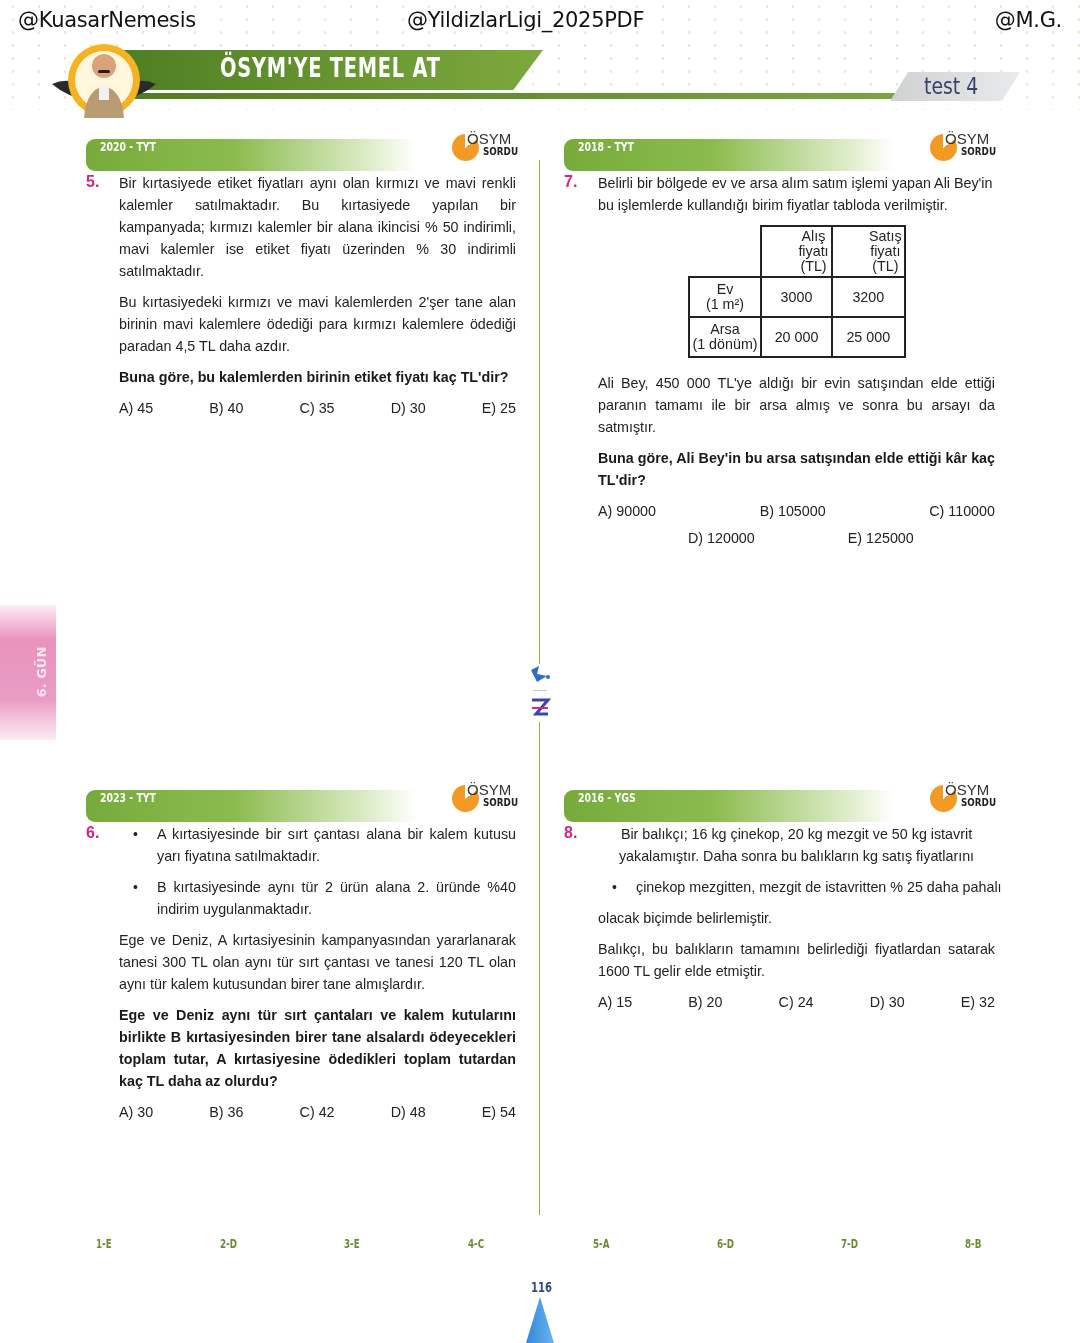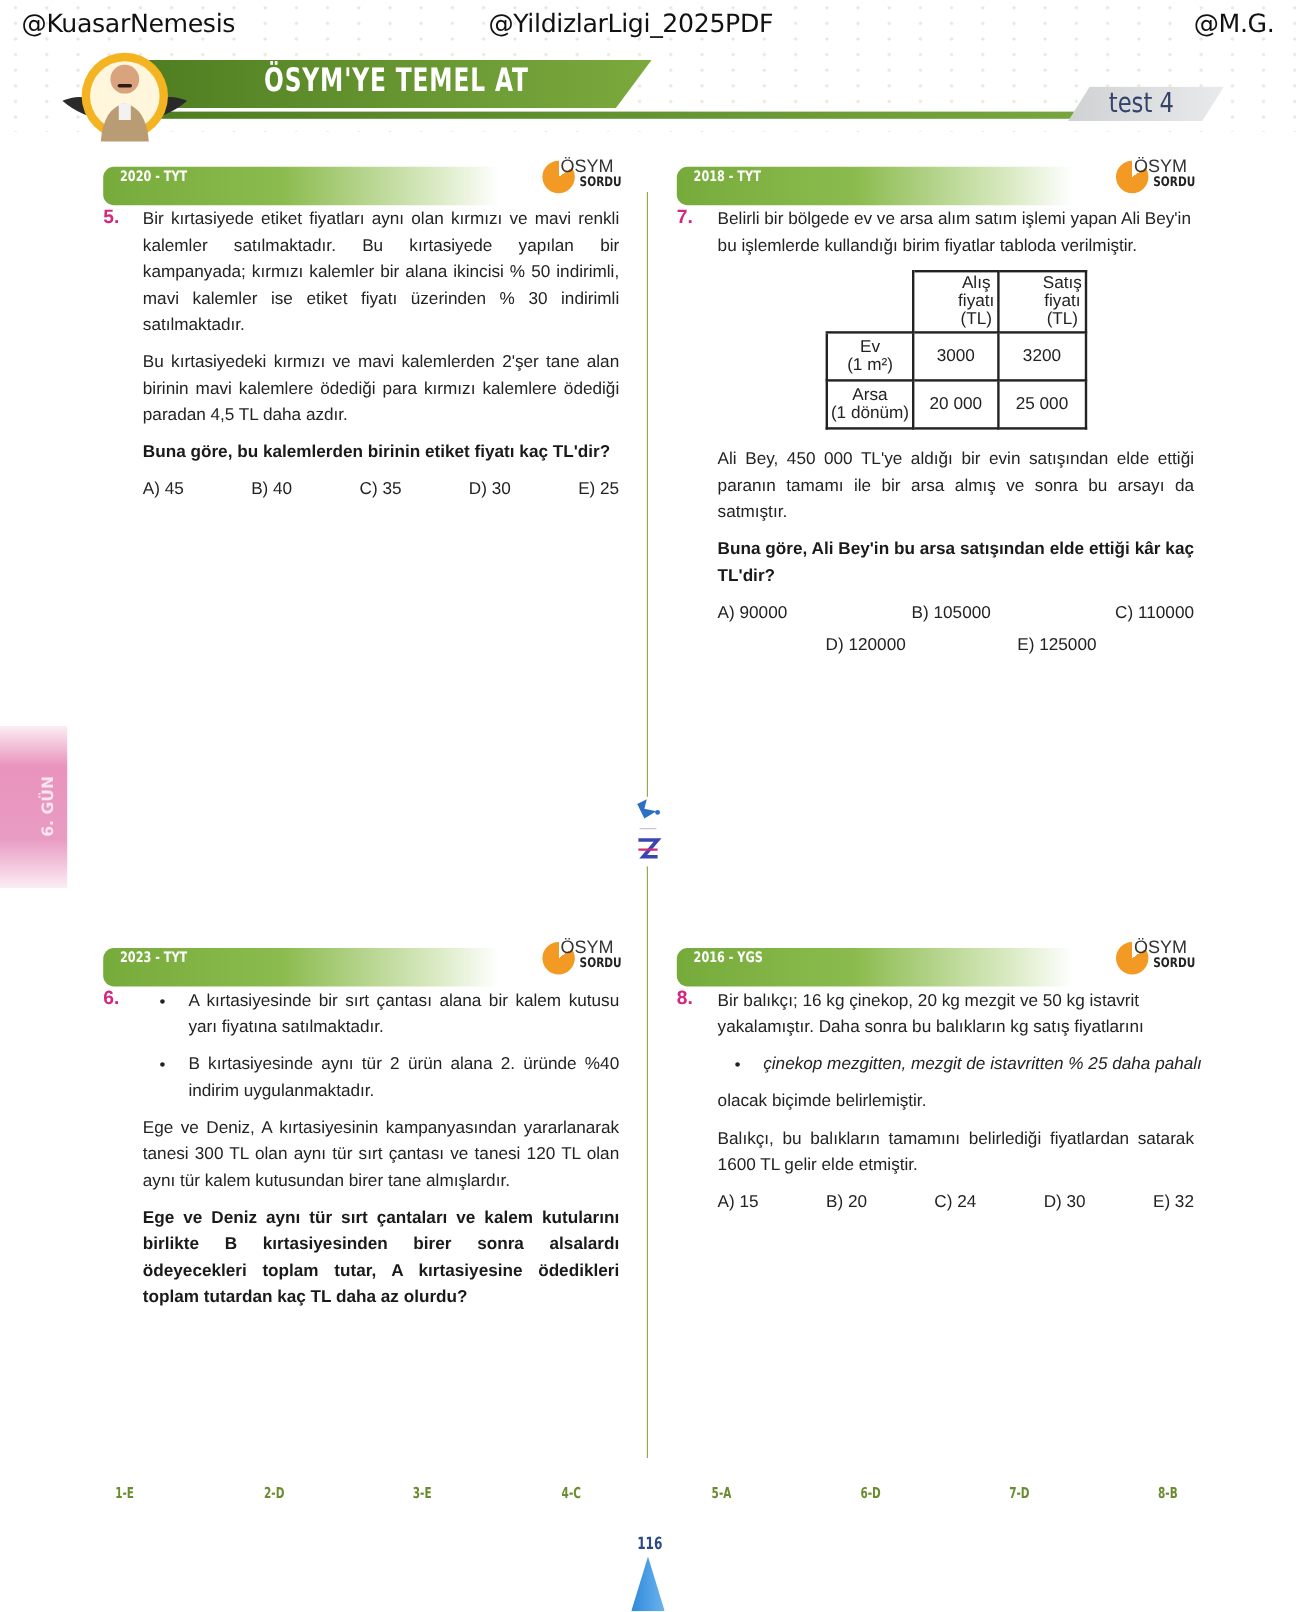--- a/index.html
+++ b/index.html
@@ -287,36 +287,43 @@
   <span class="osym-top">ÖSYM</span>
   <span class="osym-bot">SORDU</span>
 </div>
 <div class="q-num" style="left:86px; top:824px;">6.</div>
 <div class="q-body" style="left:119px; top:823px; width:397px;">
   <ul>
     <li>A kırtasiyesinde bir sırt çantası alana bir kalem kutusu yarı fiyatına satılmaktadır.</li>
     <li>B kırtasiyesinde aynı tür 2 ürün alana 2. üründe %40 indirim uygulanmaktadır.</li>
   </ul>
   <p>Ege ve Deniz, A kırtasiyesinin kampanyasından yararlanarak tanesi 300 TL olan aynı tür sırt çantası ve tanesi 120 TL olan aynı tür kalem kutusundan birer tane almışlardır.</p>
-  <p class="bold">Ege ve Deniz aynı tür sırt çantaları ve kalem kutularını birlikte B kırtasiyesinden birer sonra alsalardı ödeyecekleri toplam tutar, A kırtasiyesine ödedikleri toplam tutardan kaç TL daha az olurdu?</p>
+  <p class="bold">Ege ve Deniz aynı tür sırt çantaları ve kalem kutularını birlikte B kırtasiyesinden birer tane alsalardı ödeyecekleri toplam tutar, A kırtasiyesine ödedikleri toplam tutardan kaç TL daha az olurdu?</p>
+  <div class="choices">
+    <span>A) 30</span>
+    <span>B) 36</span>
+    <span>C) 42</span>
+    <span>D) 48</span>
+    <span>E) 54</span>
+  </div>
 </div>
 
 <div class="tag" style="left:564px; top:790px;">
   <span class="tag-text">2016 - YGS</span>
 </div>
 <div class="osym" style="left:930px; top:781px;">
   <div class="osym-circle"></div>
   <span class="osym-top">ÖSYM</span>
   <span class="osym-bot">SORDU</span>
 </div>
 <div class="q-num" style="left:564px; top:824px;">8.</div>
 <div class="q-body" style="left:598px; top:823px; width:397px;">
-  <p style="text-align:left;">Bir balıkçı; 16 kg çinekop, 20 kg mezgit ve 50 kg istavrit yakalamıştır. Daha sonra bu balıkların kg satış fiyatlarını</p>
+  <p style="text-align:center;">Bir balıkçı; 16 kg çinekop, 20 kg mezgit ve 50 kg istavrit yakalamıştır. Daha sonra bu balıkların kg satış fiyatlarını</p>
   <ul>
-    <li style="white-space:nowrap;font-style:italic;">çinekop mezgitten, mezgit de istavritten % 25 daha pahalı</li>
+    <li style="white-space:nowrap;">çinekop mezgitten, mezgit de istavritten % 25 daha pahalı</li>
   </ul>
   <p>olacak biçimde belirlemiştir.</p>
   <p>Balıkçı, bu balıkların tamamını belirlediği fiyatlardan satarak 1600 TL gelir elde etmiştir.</p>
   <div class="choices">
     <span>A) 15</span>
     <span>B) 20</span>
     <span>C) 24</span>
     <span>D) 30</span>
     <span>E) 32</span>
   </div>

